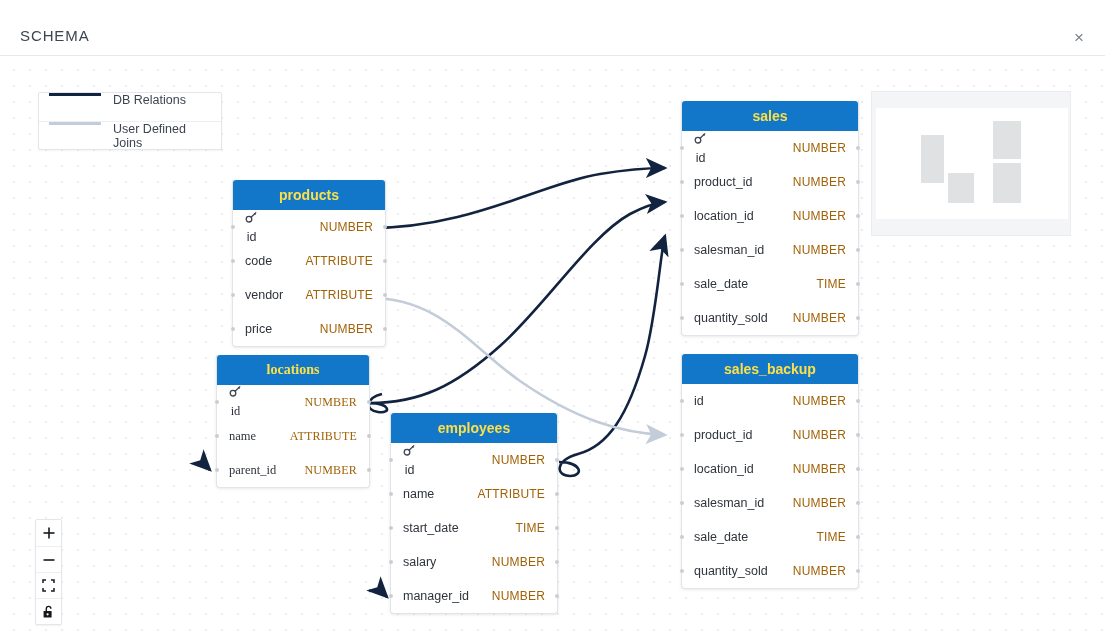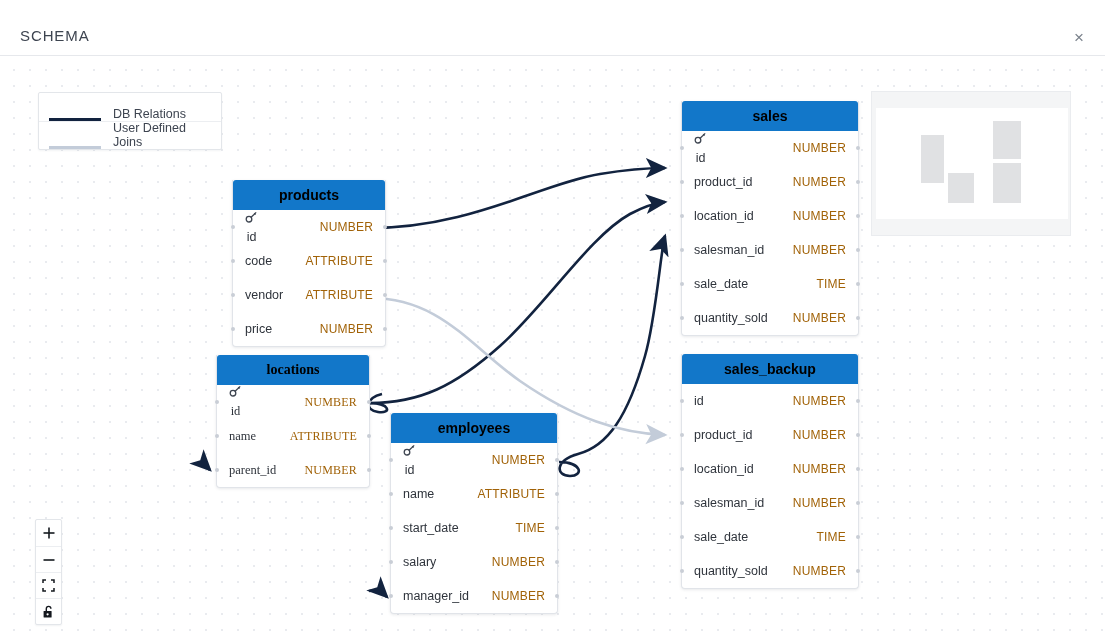--- a/index.html
+++ b/index.html
@@ -37,35 +37,35 @@
     overflow: hidden;
   }
   .edges { position: absolute; left: 0; top: 0; width: 1105px; height: 604px; pointer-events: none; }
 
   
   .legend {
     position: absolute; left: 38px; top: 36px; width: 184px;
     background: #ffffff; border: 1px solid #e3e6ea; border-radius: 2px;
     box-shadow: 0 1px 2px rgba(20,30,50,.05);
   }
-  .legend-row { display: flex; align-items: flex-end; height: 28px; padding: 0 10px; }
+  .legend-row { display: flex; align-items: flex-start; height: 28px; padding: 0 10px; }
   .legend-row + .legend-row { border-top: 1px solid #eceef1; }
   .legend-swatch { width: 52px; height: 0; border-top-style: solid; flex: none; }
   .legend-swatch.db { border-top-width: 3px; border-top-color: #12233f; }
   .legend-swatch.udj { border-top-width: 3px; border-top-color: #c3ccd9; }
   .legend-label { margin-left: 12px; font-size: 12.5px; color: #3d4450; }
 
   
   .tbl {
     position: absolute; background: #ffffff;
     border: 1px solid #e1e4e9; border-top: none; border-radius: 0 0 4px 4px;
     box-shadow: 0 1px 3px rgba(25,35,60,.10);
   }
   .tbl-head {
-    background: #1277c9; color: #000000; height: 30px;
+    background: #1277c9; color: #fde047; height: 30px;
     display: flex; align-items: center; justify-content: center;
     font-size: 14px; font-weight: bold; border-radius: 3px 3px 0 0;
   }
   .tbl-row {
     position: relative; height: 34px; display: flex; align-items: center;
     padding: 0 12px; font-size: 12.5px; color: #2f343c;
   }
   .col-name { display: flex; align-items: center; gap: 6px; white-space: nowrap; flex-direction: column; }
   .col-type { margin-left: auto; color: #a16207; font-size: 12px; letter-spacing: .2px; }
   .key-ico { width: 13px; height: 13px; display: inline-block; flex: none; }

